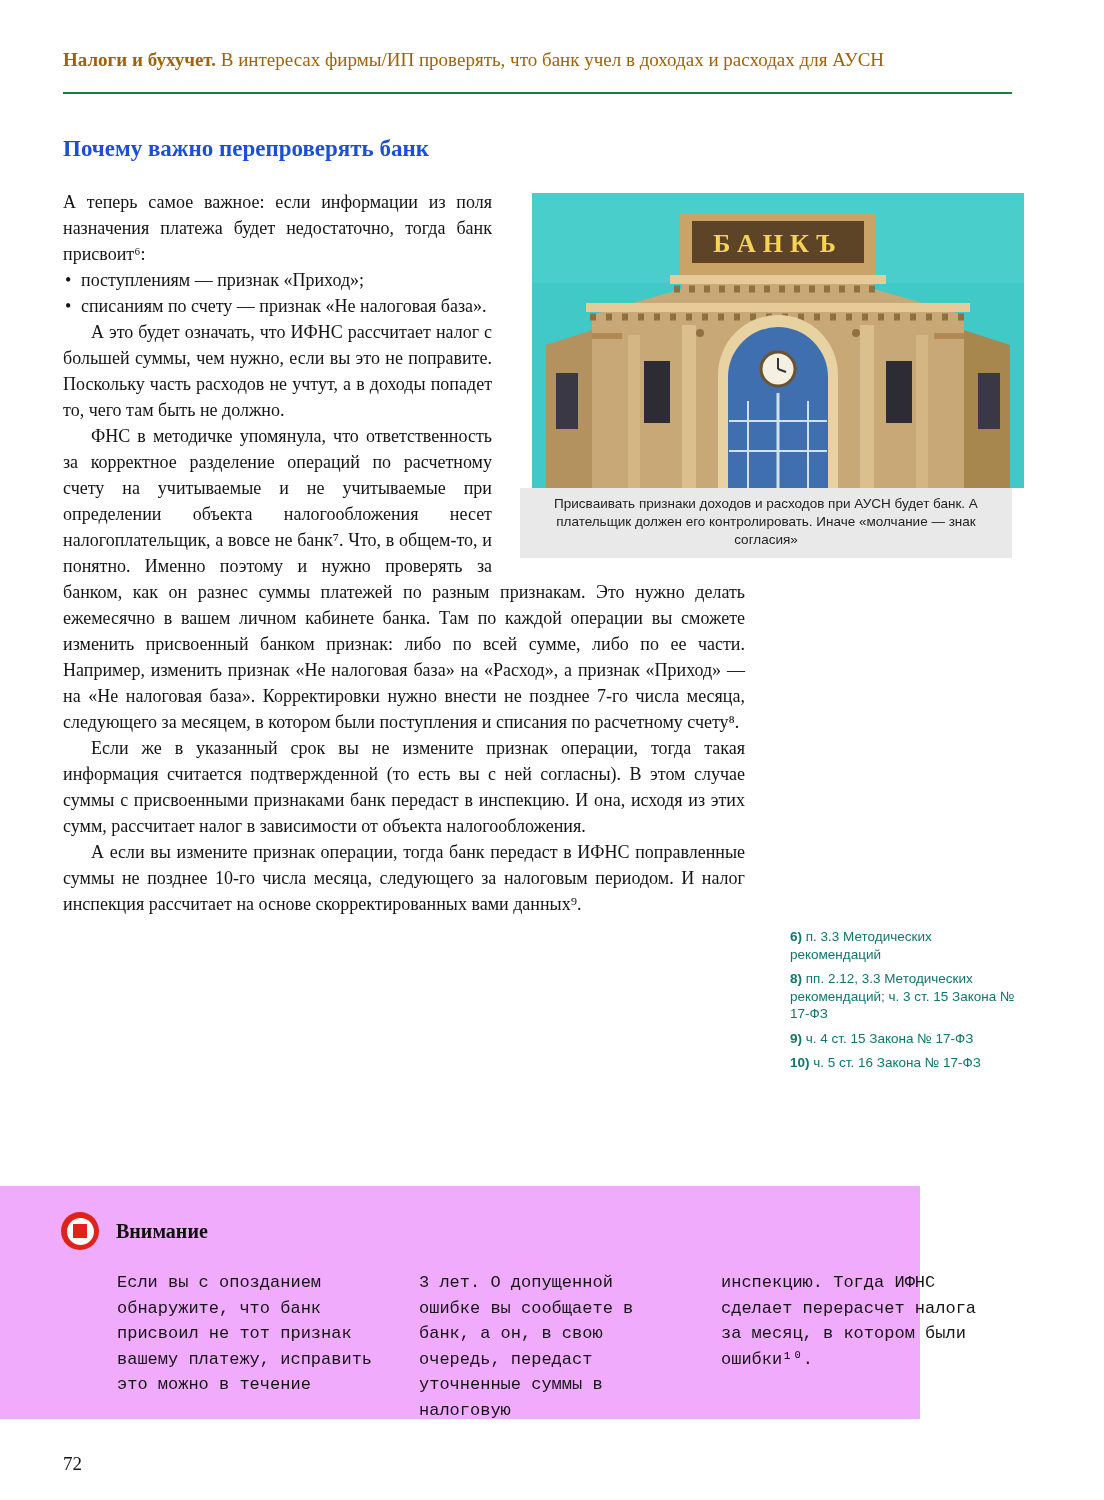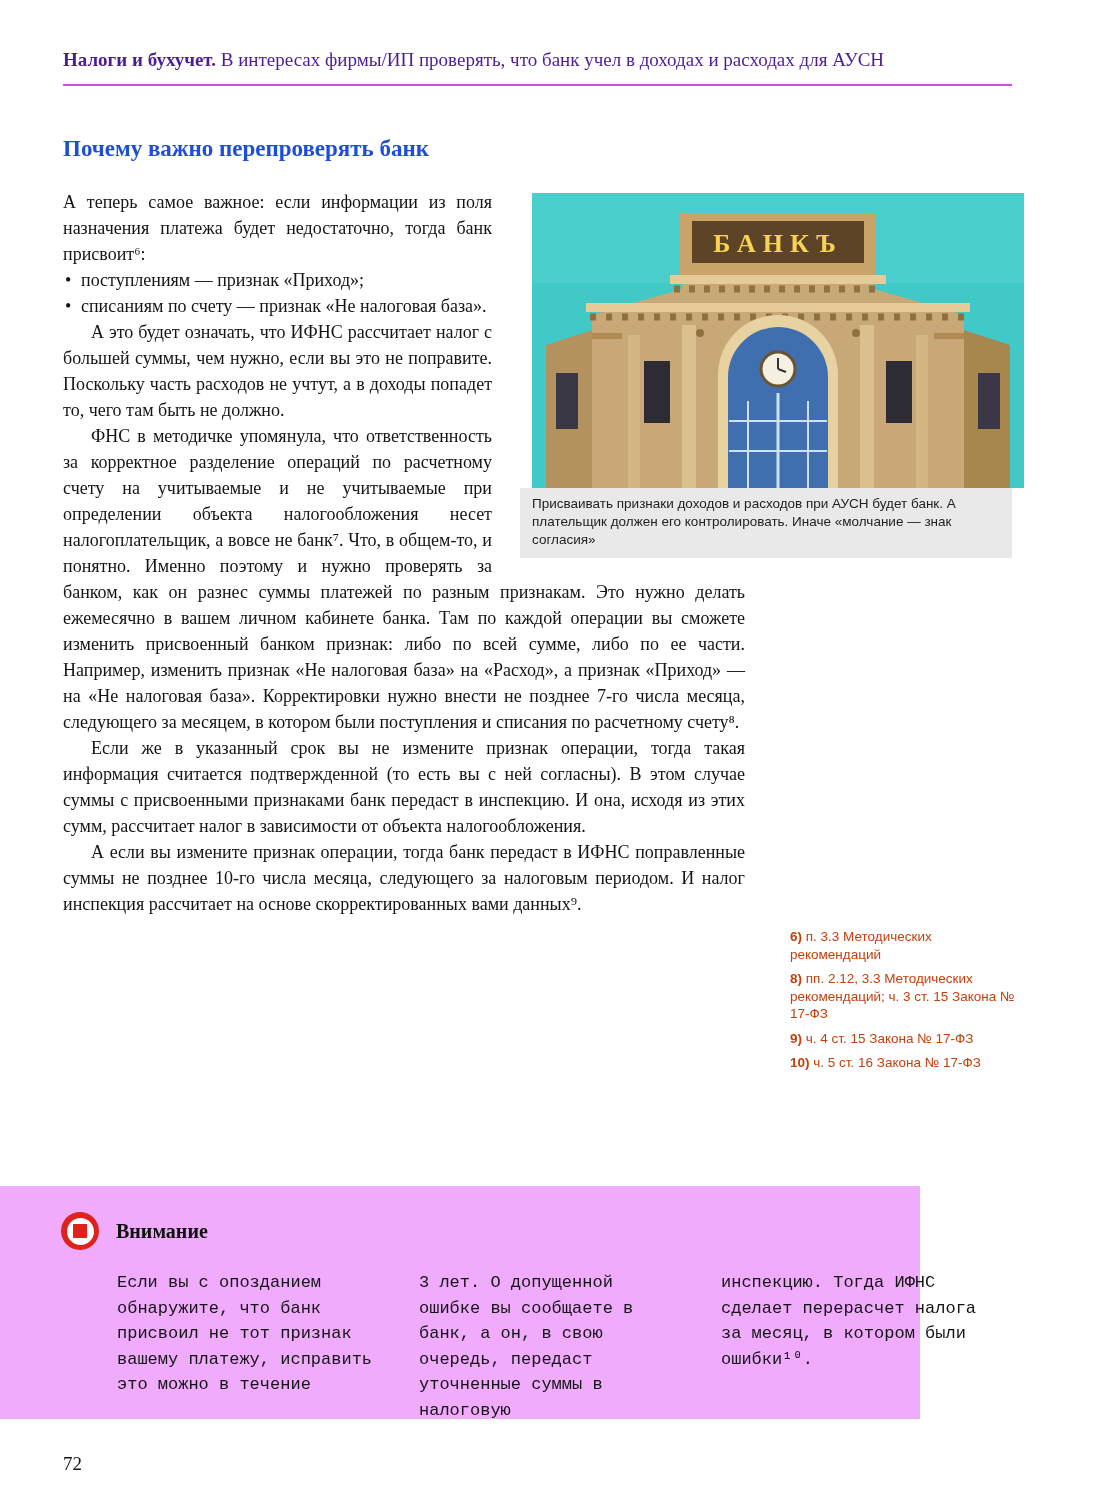--- a/index.html
+++ b/index.html
@@ -13,23 +13,23 @@
     color: #141414;
     overflow: hidden;
   }
 
   
   .running-head {
     position: absolute;
     left: 63px; right: 92px; top: 48px;
     font-size: 19px;
     line-height: 24px;
-    color: #4c1d95;
-    border-bottom: 2px solid #d946ef;
-    padding-bottom: 12px;
+    color: #a16207;
+    border-bottom: 2px solid #15803d;
+    padding-bottom: 20px;
   }
   .running-head .brand { font-weight: bold; }
   .running-head .head-title { font-weight: normal; }
 
   
   .heading {
     position: absolute;
     left: 63px; top: 136px;
     margin: 0;
     font-size: 23px;
@@ -76,33 +76,33 @@
     margin-left: 12px;
   }
   .photo svg { display:block; }
   .caption {
     background: #e9e9e9;
     font-family: "Liberation Sans", sans-serif;
     font-size: 13.5px;
     line-height: 18px;
     color: #222222;
     padding: 7px 12px 9px 12px;
-    text-align: left;
+    text-align: center;
     text-indent: 0;
   }
 
   
   .footnotes {
     position: absolute;
     left: 790px; top: 928px;
     width: 228px;
     font-family: "Liberation Sans", sans-serif;
     font-size: 13.5px;
     line-height: 17.5px;
-    color: #c2410c;
+    color: #0f766e;
     text-align: left;
   }
   .footnote { margin-bottom: 7px; }
   .fn-num { font-weight: bold; }
 
   
   .attention {
     position: absolute;
     left: 0; top: 1186px;
     width: 920px;

